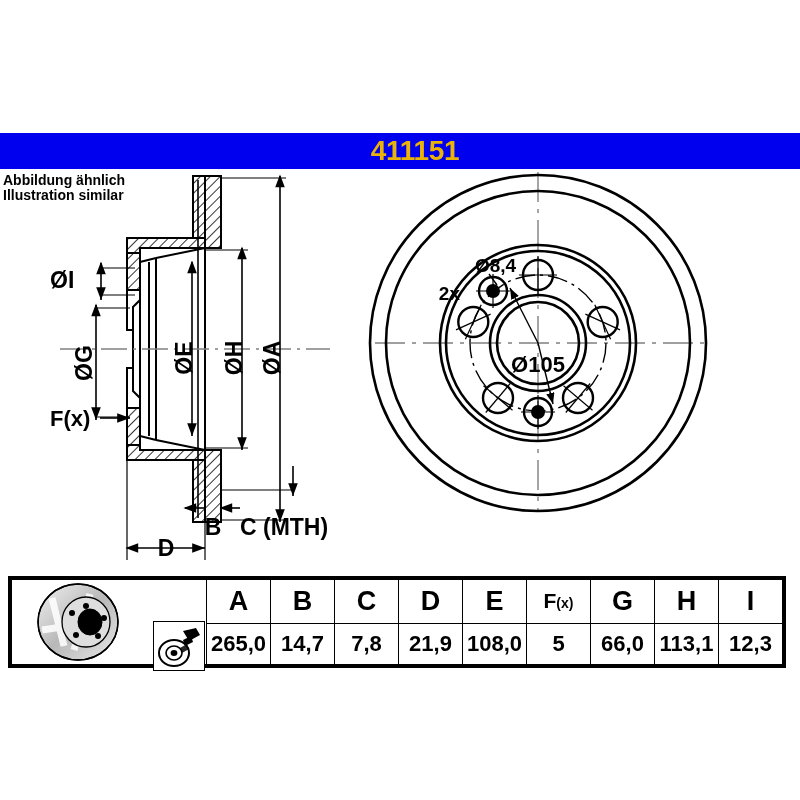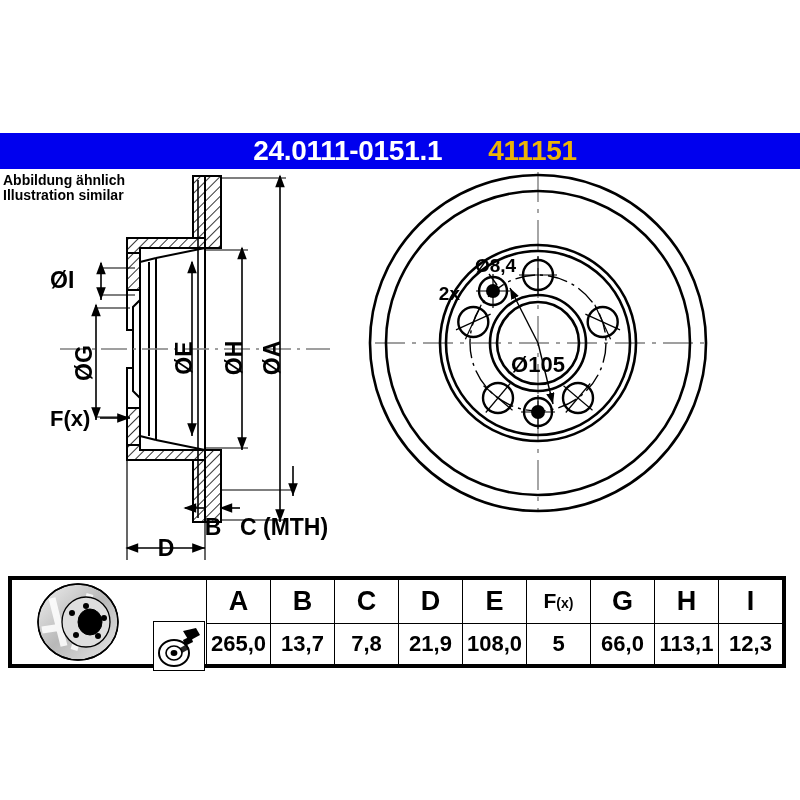--- a/index.html
+++ b/index.html
@@ -107,21 +107,20 @@
   .icon-cell.disc3d { border-right: 1.5px solid #000; }
   .cell-img { display:block; }
 </style>
 </head>
 <body>
 
 <div id="page">
 
   <div class="banner" style="background: rgb(0, 0, 238);">
     <div class="banner-inner">
-      <span class="part-number" style="color: rgb(255, 255, 255);">24.0111-0151.1</span>
       <span class="ref-number" style="color: #eab308;">411151</span>
     </div>
   </div>
 
   <div class="note">
     <div>Abbildung ähnlich</div>
     <div>Illustration similar</div>
   </div>
 
   <svg class="drawing" viewBox="0 0 800 575">
@@ -314,21 +313,21 @@
           <td>C</td>
           <td>D</td>
           <td>E</td>
           <td class="fx-head"><span>F</span><span class="fx-sub">(x)</span></td>
           <td>G</td>
           <td>H</td>
           <td>I</td>
         </tr>
         <tr class="val-row">
           <td>265,0</td>
-          <td>13,7</td>
+          <td>14,7</td>
           <td>7,8</td>
           <td>21,9</td>
           <td>108,0</td>
           <td>5</td>
           <td>66,0</td>
           <td>113,1</td>
           <td>12,3</td>
         </tr>
       </tbody>
     </table>

